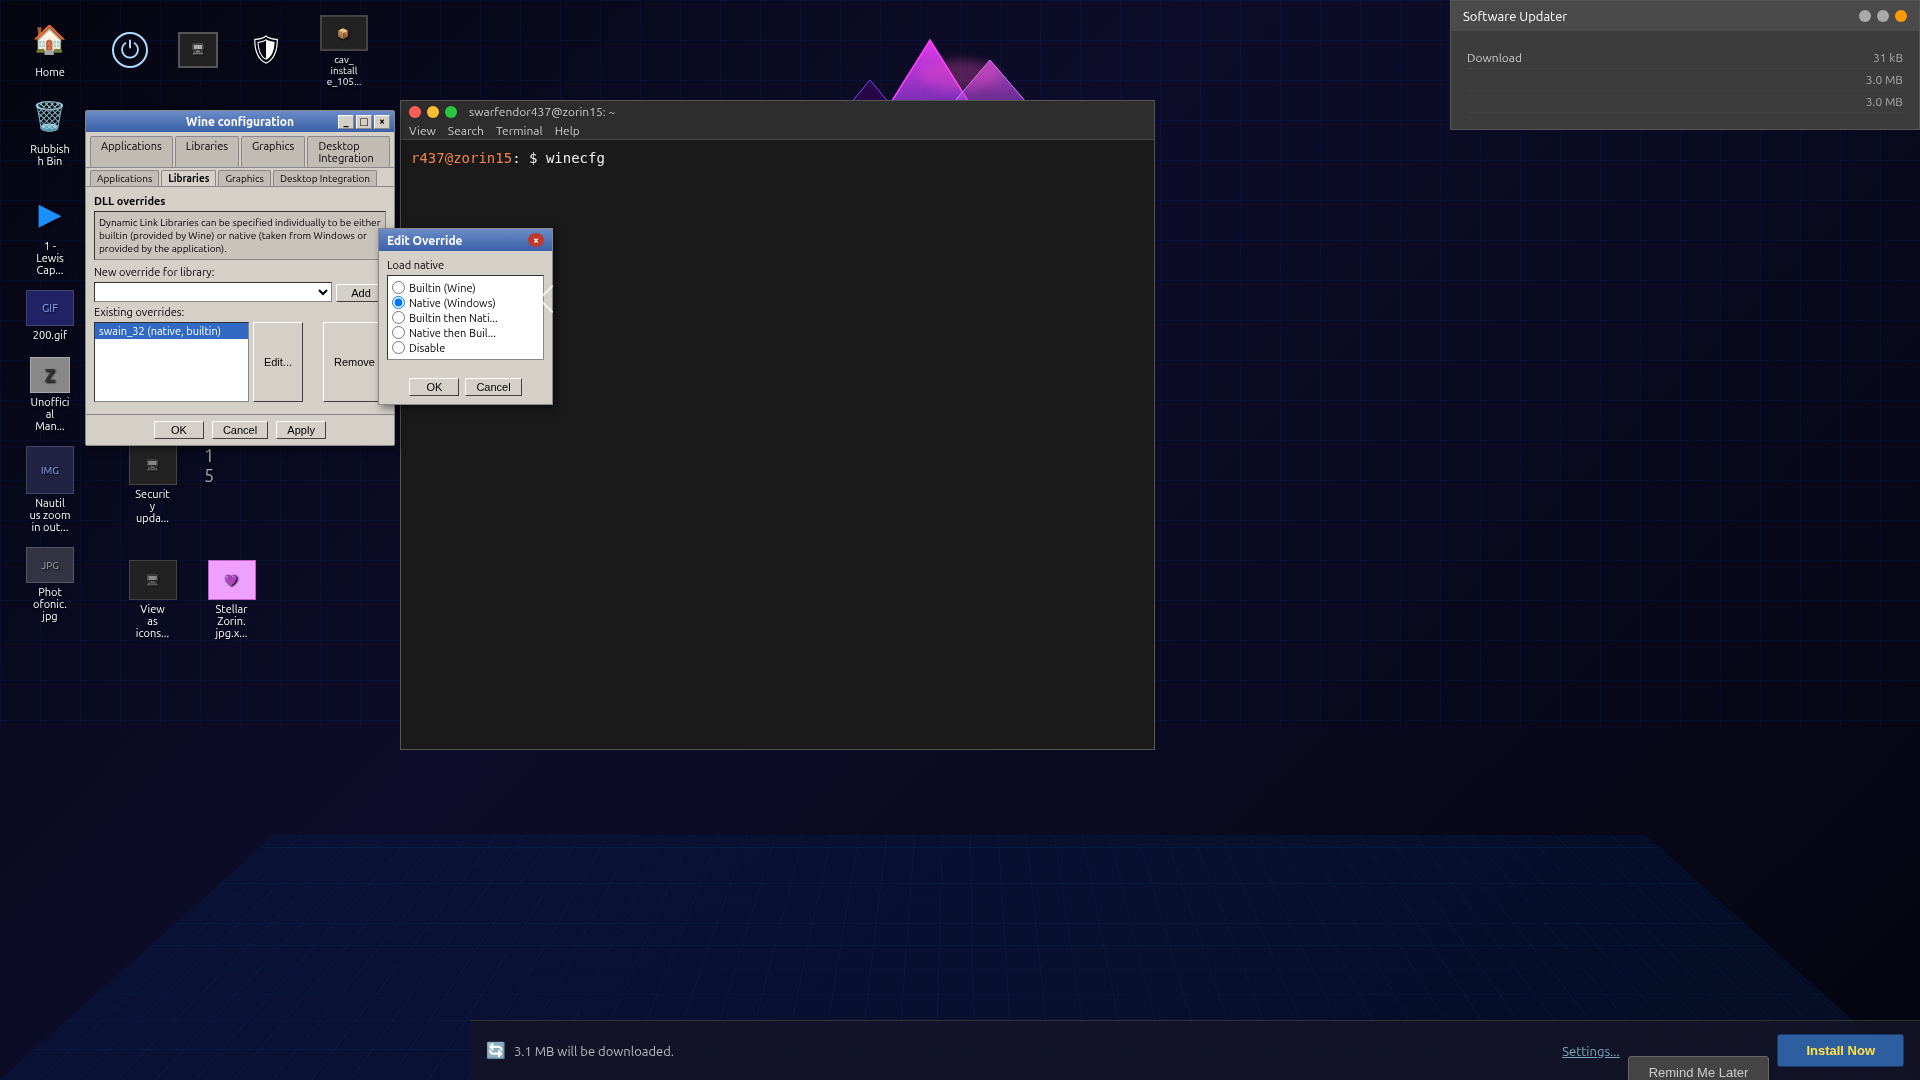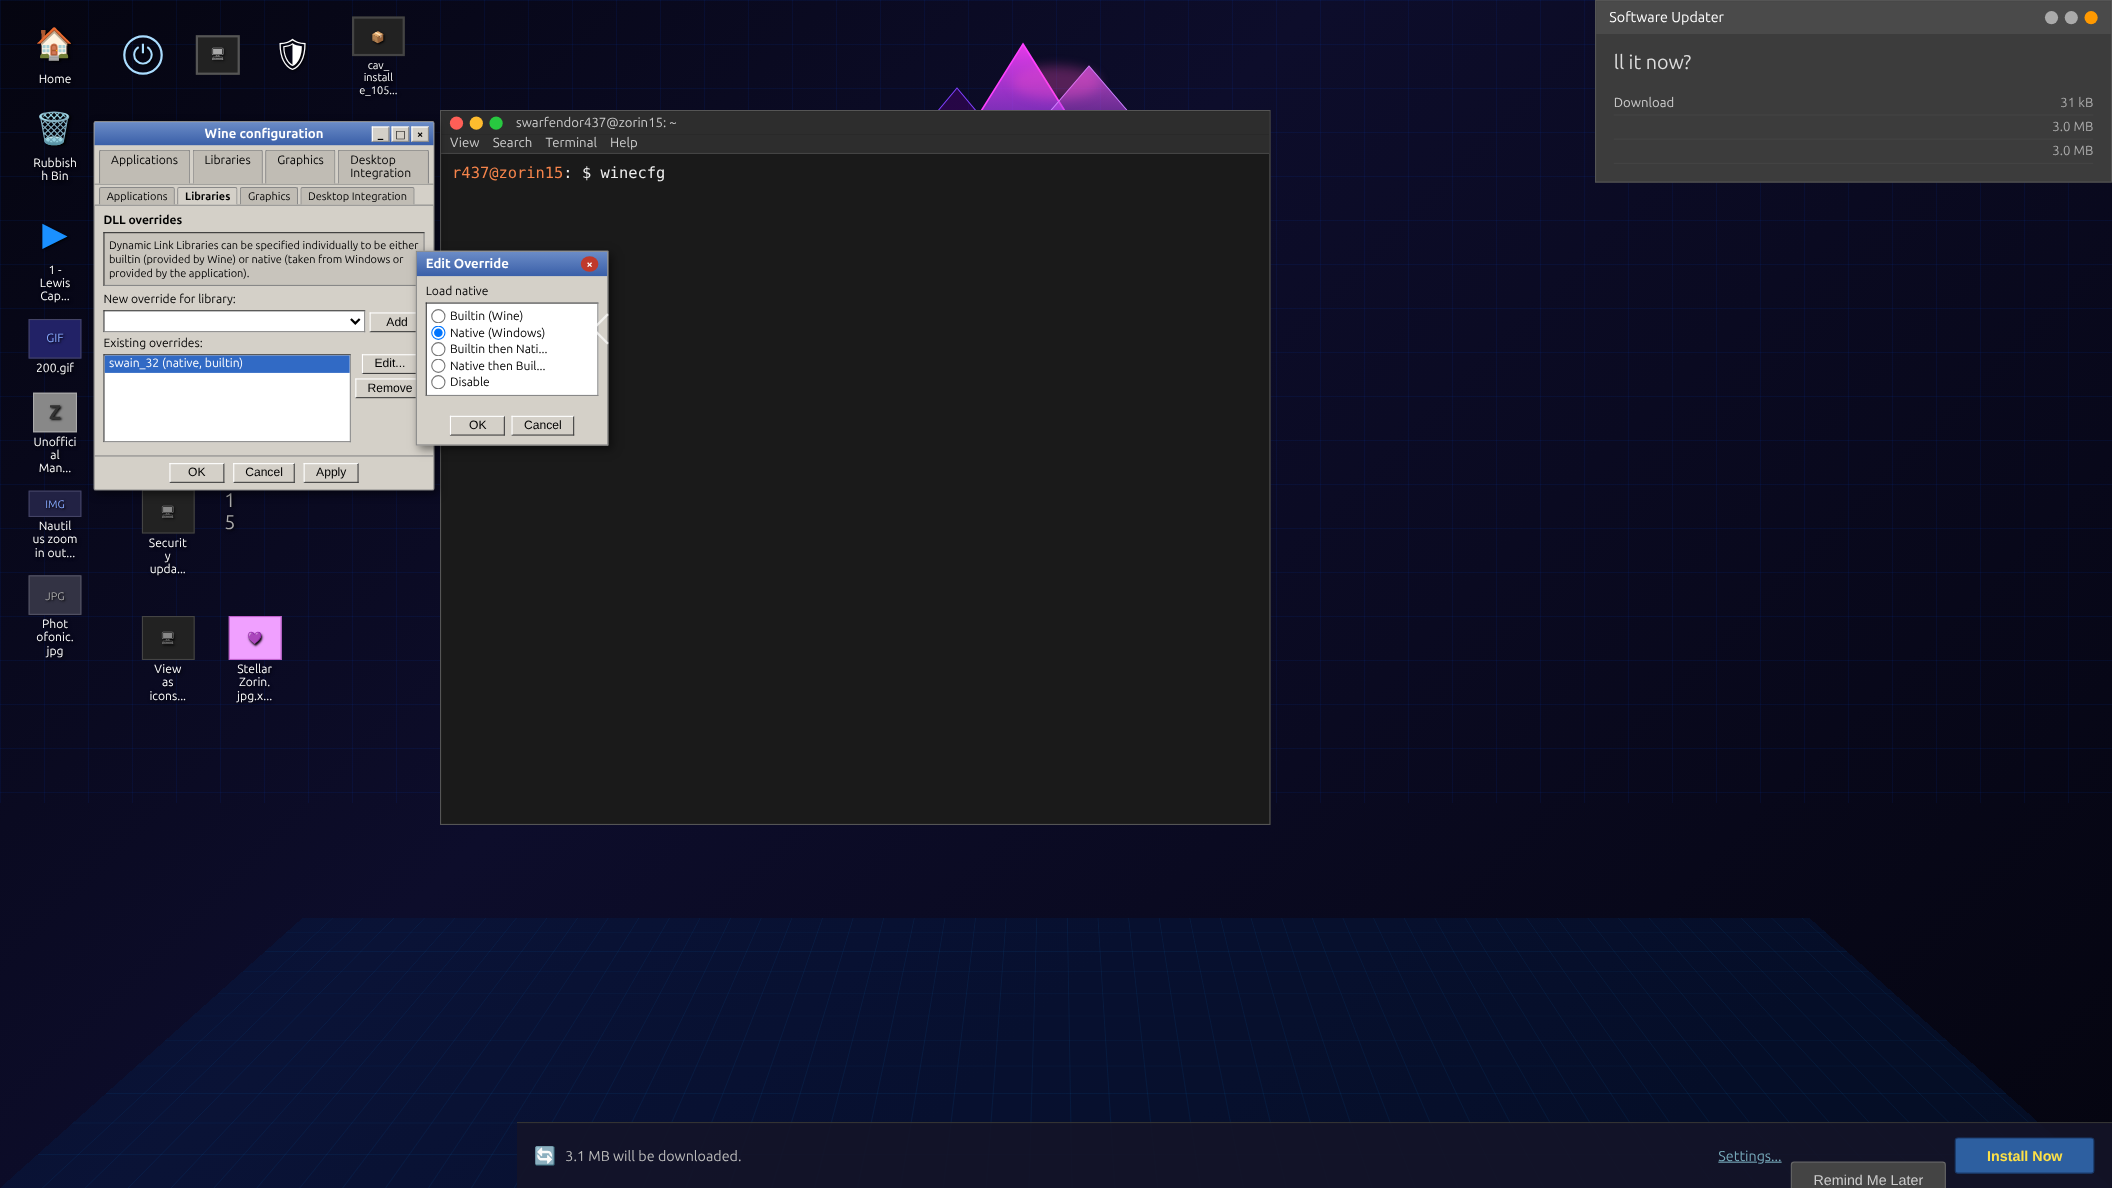--- a/index.html
+++ b/index.html
@@ -221,24 +221,23 @@
     .listbox-item {
       padding: 2px 4px;
     }
     .listbox-item.selected {
       background: #316ac5;
       color: white;
     }
 
     .btn-row {
       display: flex;
-      gap: 4px;
+      gap: 20px;
       margin-bottom: 4px;
-      flex-direction: column;
-      align-items: center;
+      flex-direction: row;
     }
 
     .window-footer {
       display: flex;
       justify-content: center;
       gap: 8px;
       padding: 6px;
       border-top: 1px solid #888;
     }
 
@@ -536,21 +535,21 @@
     <div class="desktop-icon">
       <div class="icon-img" style="background:#888;width:40px;height:36px;font-size:18px;font-weight:bold;color:#333;display:flex;align-items:center;justify-content:center;border:1px solid #aaa;">Z</div>
       <div class="icon-label">Unoffici<br>al<br>Man...</div>
     </div>
     <div class="desktop-icon">
       <div class="icon-img" style="background:#888;width:40px;height:36px;font-size:18px;font-weight:bold;color:#333;display:flex;align-items:center;justify-content:center;border:1px solid #aaa;">Z</div>
       <div class="icon-label">Unoffici<br>al<br>Man...</div>
     </div>
   </div>
   <div class="desktop-icon">
-    <div class="icon-img" style="background:#224;border:1px solid #446;width:48px;height:24px;font-size:10px;color:#8af;display:flex;align-items:center;justify-content:center;">IMG</div>
+    <div class="icon-img" style="background:#224;border:1px solid #446;width:48px;height:48px;font-size:10px;color:#8af;display:flex;align-items:center;justify-content:center;">IMG</div>
     <div class="icon-label">Nautil<br>us zoom<br>in out...</div>
   </div>
   <div class="desktop-icon">
     <div class="icon-img" style="background:#334;border:1px solid #556;width:48px;height:36px;font-size:10px;color:#aaa;display:flex;align-items:center;justify-content:center;">JPG</div>
     <div class="icon-label">Phot<br>ofonic.<br>jpg</div>
   </div>
 </div>
 
 <div style="position:absolute;left:100px;top:400px;display:flex;flex-direction:column;gap:4px;">
   
@@ -705,21 +704,20 @@
 <div class="software-updater">
   <div class="updater-titlebar">
     <span>Software Updater</span>
     <div class="updater-titlebar-dots">
       <div style="width:12px;height:12px;border-radius:50%;background:#aaa;"></div>
       <div style="width:12px;height:12px;border-radius:50%;background:#aaa;"></div>
       <div style="width:12px;height:12px;border-radius:50%;background:#f90;"></div>
     </div>
   </div>
   <div class="updater-body">
-    <div class="updater-question">ll it now?</div>
     <div class="update-item">
       <span>Download</span>
       <span class="update-size">31 kB</span>
     </div>
     <div class="update-item">
       <span></span>
       <span class="update-size">3.0 MB</span>
     </div>
     <div class="update-item">
       <span></span>

